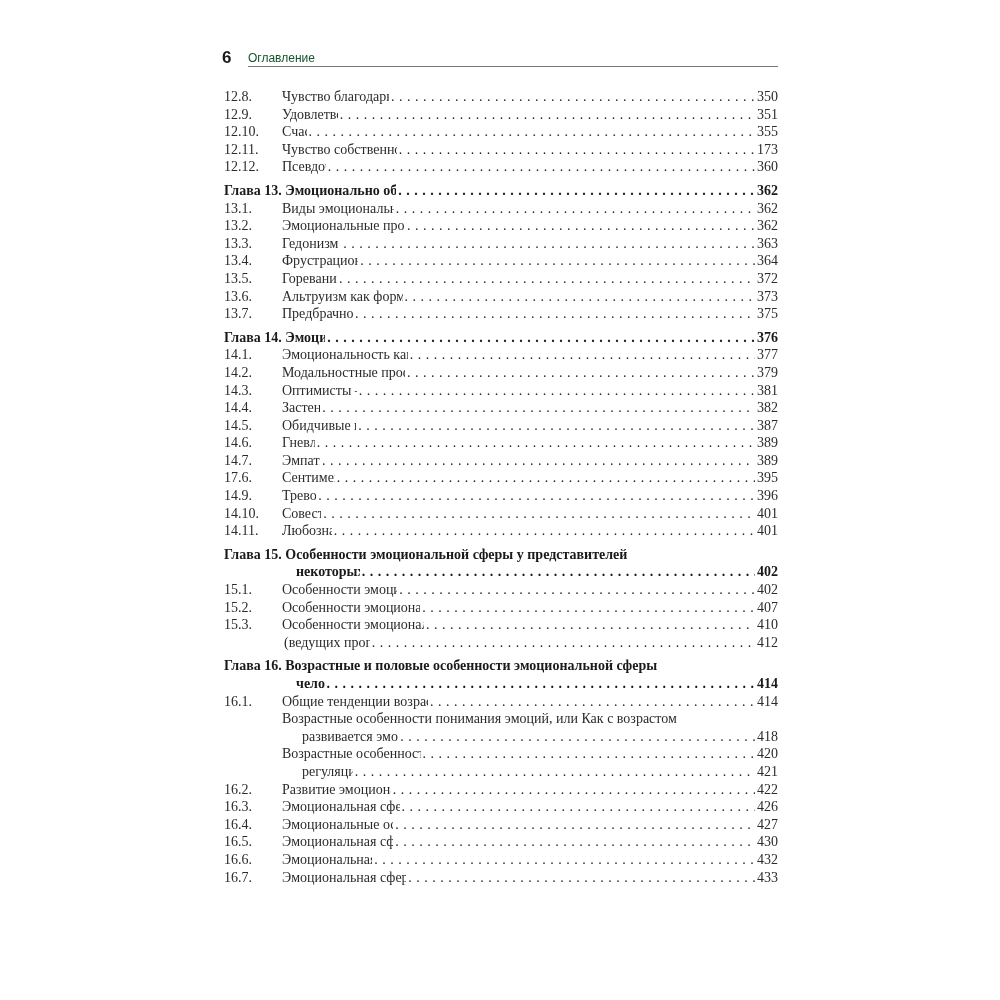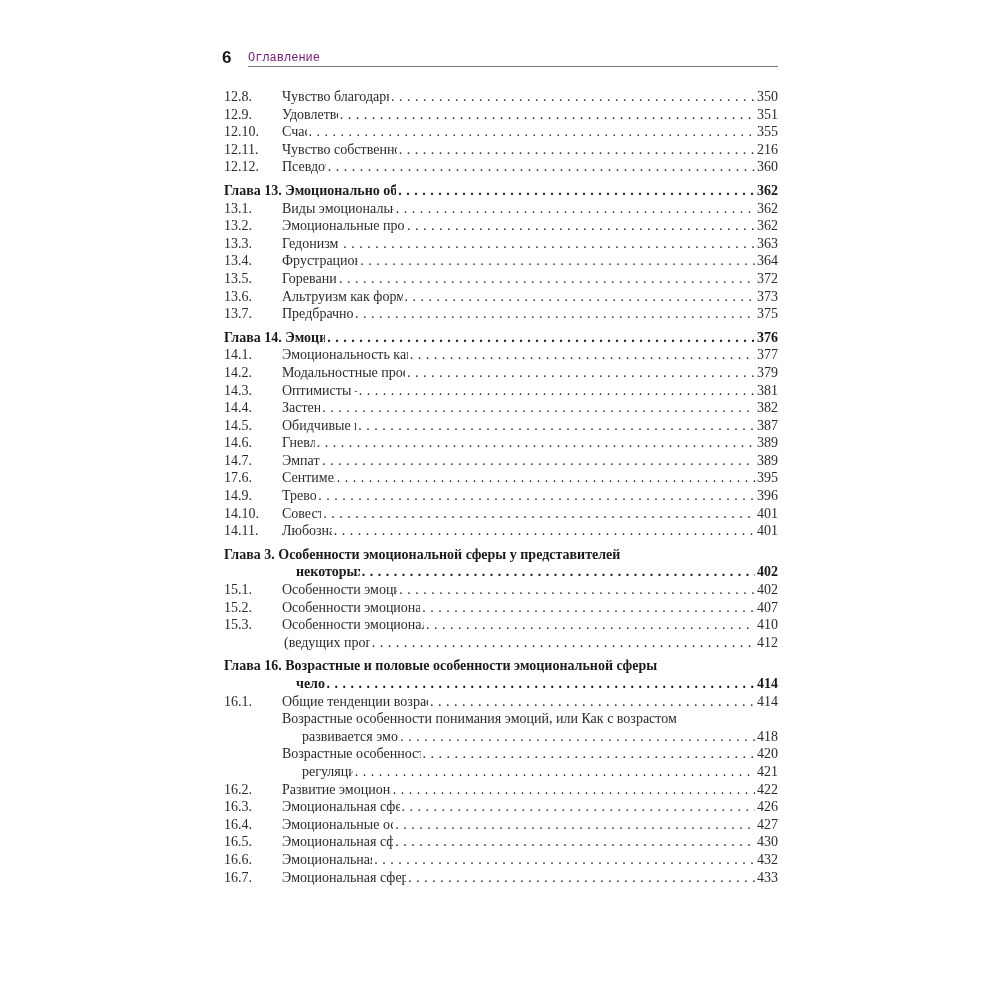--- a/index.html
+++ b/index.html
@@ -1,20 +1,20 @@
 <!DOCTYPE html>
 <html><head>
 <meta charset="utf-8">
 <style>
   html, body { margin: 0; padding: 0; background: #ffffff; }
   body { width: 1000px; height: 1000px; position: relative; overflow: hidden; }
   .page { position: absolute; left: 0; top: 0; width: 1000px; height: 1000px; background: #fff; }
   .header { position: absolute; left: 222px; top: 48px; width: 556px; height: 20px; }
   .page-num { position: absolute; left: 0; top: 0; font-family: "Liberation Sans", sans-serif; font-weight: bold; font-size: 17px; color: #1a1a1a; line-height: 20px; }
-  .header-title { position: absolute; left: 26px; top: 1px; font-family: Liberation Mono, monospace; font-size: 12px; color: #701a75; line-height: 18px; }
+  .header-title { position: absolute; left: 26px; top: 1px; font-family: Liberation Sans, sans-serif; font-size: 12px; color: #14532d; line-height: 18px; }
   .header-rule { position: absolute; left: 26px; right: 0; top: 18px; height: 1px; background: #777; }
 
   .toc { position: absolute; left: 224px; top: 88px; width: 554px; font-family: "Liberation Serif", serif; font-size: 14px; color: #2b2b2b; }
   .row { display: flex; align-items: baseline; line-height: 17.6px; white-space: nowrap; }
   .row.chapter { font-weight: bold; color: #1a1a1a; margin-top: 6px; }
   .num { display: inline-block; flex: 0 0 auto; }
   .sec .num { width: 54px; }
   .title { flex: 0 1 auto; overflow: hidden; padding-left: 4px; }
   .dots { flex: 1 1 auto; overflow: hidden; white-space: nowrap; margin: 0 2px; }
   .dots::before { content: ". . . . . . . . . . . . . . . . . . . . . . . . . . . . . . . . . . . . . . . . . . . . . . . . . . . . . . . . . . . . . . . . . . . . . . . . . . . . . . . . . . . . . . . . . . . . . . . . . . . . . . . . . . . ."; letter-spacing: 0.5px; }
@@ -53,21 +53,21 @@
     <div class="row sec">
         <span class="num">12.10.</span>
         <span class="title">Счастье</span>
         <span class="dots"></span>
         <span class="pg">355</span>
       </div>
     <div class="row sec">
         <span class="num">12.11.</span>
         <span class="title">Чувство собственного достоинства и гордости</span>
         <span class="dots"></span>
-        <span class="pg">216</span>
+        <span class="pg">173</span>
       </div>
     <div class="row sec">
         <span class="num">12.12.</span>
         <span class="title">Псевдочувства</span>
         <span class="dots"></span>
         <span class="pg">360</span>
       </div>
 
     <div class="row chapter">
         <span class="title" style="padding-left:0">Глава 13. Эмоционально обусловленное (аффективное) поведение</span>
@@ -183,21 +183,21 @@
         <span class="pg">401</span>
       </div>
     <div class="row sec">
         <span class="num">14.11.</span>
         <span class="title">Любознательные</span>
         <span class="dots"></span>
         <span class="pg">401</span>
       </div>
 
     <div class="chapter-head">
-      <div>Глава 3. Особенности эмоциональной сферы у представителей</div>
+      <div>Глава 15. Особенности эмоциональной сферы у представителей</div>
       <div class="row ch-cont" style="font-weight:bold">
           <span class="title" style="padding-left:0">некоторых профессий</span>
           <span class="dots"></span>
           <span class="pg">402</span>
         </div>
     </div>
     <div class="row sec">
         <span class="num">15.1.</span>
         <span class="title">Особенности эмоциональной сферы педагогов</span>
         <span class="dots"></span>

